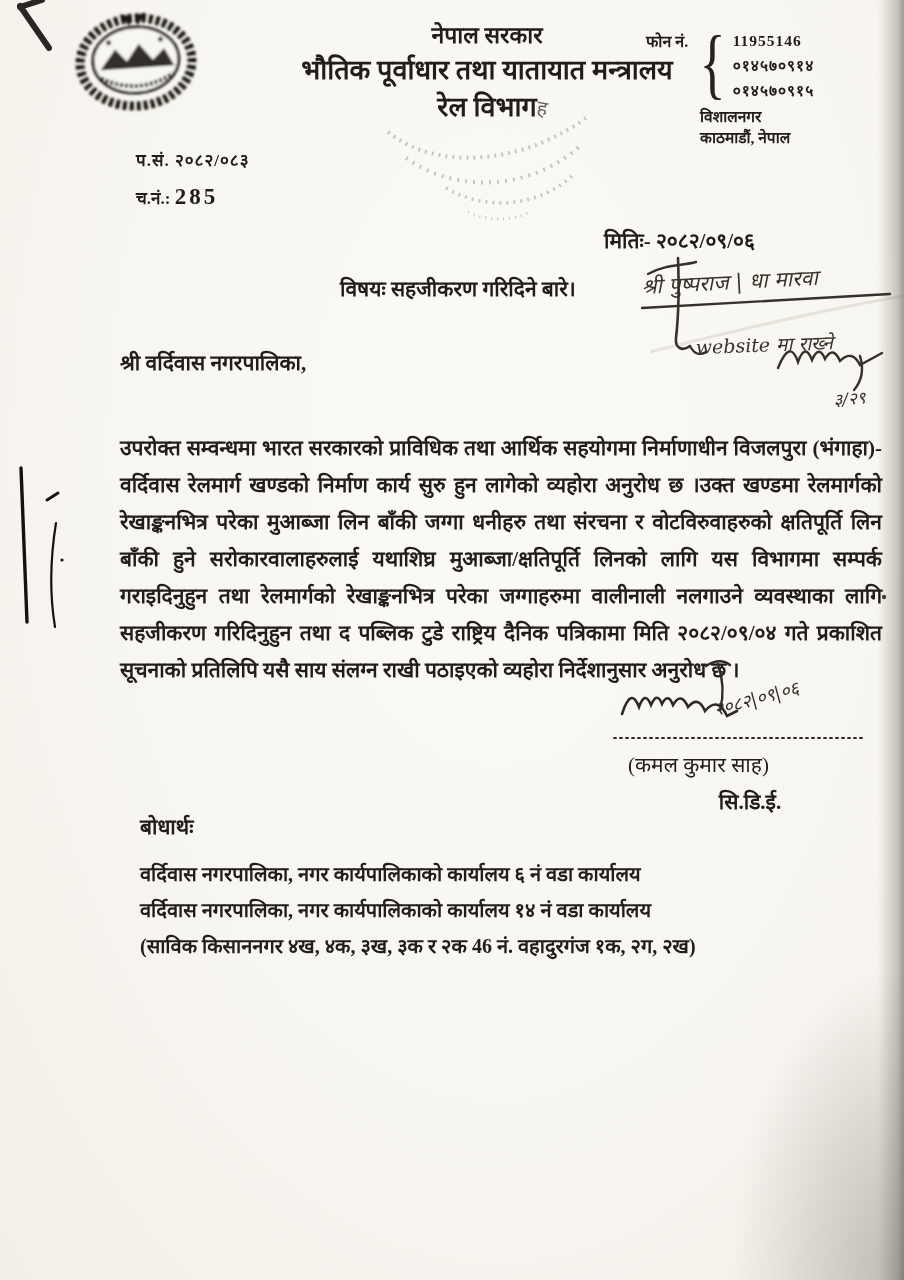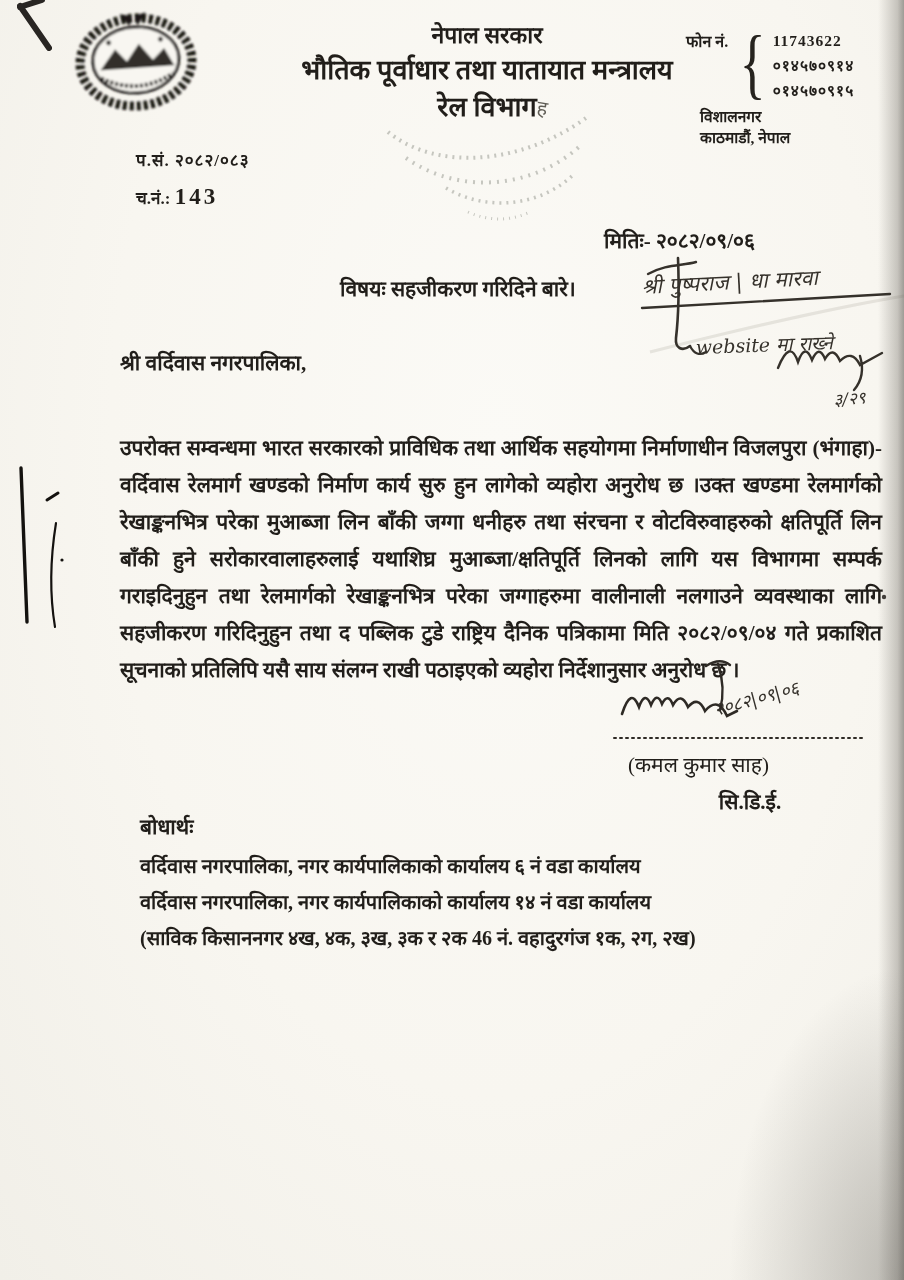--- a/index.html
+++ b/index.html
@@ -15,21 +15,21 @@
   .edge-right{position:absolute;top:0;right:0;width:26px;height:100%;
     background:linear-gradient(to right, rgba(130,126,120,0) 0%, rgba(125,121,114,0.40) 75%, rgba(104,101,95,0.62) 100%);}
   .corner-shade{position:absolute;right:0;bottom:0;width:190px;height:340px;
     background:radial-gradient(ellipse at 100% 100%, rgba(95,92,86,0.38), rgba(95,92,86,0) 65%);}
   .artifacts{position:absolute;left:0;top:0;}
   .emblem{position:absolute;left:66px;top:10px;}
   .hdr{position:absolute;left:252px;top:20px;width:470px;text-align:center;}
   .hdr .govt{font-size:23px;line-height:32px;font-weight:700;}
   .hdr .ministry{font-size:27px;line-height:37px;font-weight:700;}
   .hdr .dept{font-size:27px;line-height:36px;font-weight:700;}
-  .phones{position:absolute;left:686px;top:22px;display:flex;align-items:flex-start;}
+  .phones{position:absolute;left:646px;top:22px;display:flex;align-items:flex-start;}
   .phones .phone-label{font-size:16px;font-weight:700;padding-top:8px;white-space:nowrap;}
   .phones .brace{font-size:78px;line-height:84px;font-weight:400;margin:0 1px 0 6px;
     transform:scaleX(0.7);color:#26231e;}
   .phone-list{display:flex;flex-direction:column;padding-top:6px;}
   .phone-list span{font-size:15.5px;font-weight:700;line-height:25px;letter-spacing:1px;}
   .addr{position:absolute;left:700px;top:106px;font-size:15.5px;font-weight:700;line-height:21px;}
   .refs{position:absolute;left:136px;top:148px;}
   .refs .ps{font-size:17px;font-weight:700;letter-spacing:1px;}
   .refs .cn{margin-top:13px;font-size:17px;font-weight:700;}
   .refs .cn-val{font-size:23px;letter-spacing:3px;}
@@ -39,21 +39,21 @@
   .recipient{position:absolute;left:120px;top:346px;font-size:21px;font-weight:700;line-height:34px;}
   .body-par{position:absolute;left:120px;top:430px;width:762px;
     font-size:21px;font-weight:700;line-height:37px;text-align:justify;}
   .hw-note{position:absolute;left:638px;top:250px;}
   .signature{position:absolute;left:598px;top:650px;}
   .sig-name{position:absolute;left:628px;top:750px;width:244px;text-align:left;
     font-size:21px;font-weight:400;}
   .sig-desig{position:absolute;left:628px;top:787px;width:244px;text-align:center;
     font-size:21px;font-weight:700;}
   .cc{position:absolute;left:140px;top:812px;}
-  .cc-label{font-size:21px;font-weight:700;margin-bottom:8px;}
+  .cc-label{font-size:21px;font-weight:700;margin-bottom:16px;}
   .cc-item{font-size:20px;font-weight:700;line-height:36px;white-space:nowrap;}
   .hwt{font-family:"DejaVu Serif",serif;font-style:italic;fill:#35312b;}
 </style>
 </head>
 <body>
 
 <div class="page">
 
   <div class="edge-right"></div>
   <div class="corner-shade"></div>
@@ -94,38 +94,38 @@
   <div class="hdr">
     <div class="govt">नेपाल सरकार</div>
     <div class="ministry">भौतिक पूर्वाधार तथा यातायात मन्त्रालय</div>
     <div class="dept">रेल विभाग</div>
   </div>
 
   <div class="phones">
     <span class="phone-label">फोन नं.</span>
     <span class="brace">{</span>
     <span class="phone-list">
-      <span>11743622</span>
+      <span>11955146</span>
       <span>०१४५७०९१४</span>
       <span>०१४५७०९१५</span>
     </span>
   </div>
   <div class="addr">
     <div>विशालनगर</div>
     <div>काठमाडौं, नेपाल</div>
   </div>
 
   <div class="refs">
     <div class="ps">
       <span>प.सं.</span>
       <span>२०८२/०८३</span>
     </div>
     <div class="cn">
       <span>च.नं.:</span>
-      <span class="cn-val">143</span>
+      <span class="cn-val">285</span>
     </div>
   </div>
 
   <svg class="stamp" width="230" height="135" viewBox="0 0 230 135">
     <defs>
         <filter id="sb">
           <feGaussianBlur stdDeviation="0.5"></feGaussianBlur>
         </filter>
       </defs>
     <g filter="url(#sb)" stroke="#5f6358" fill="none" opacity="0.33">

